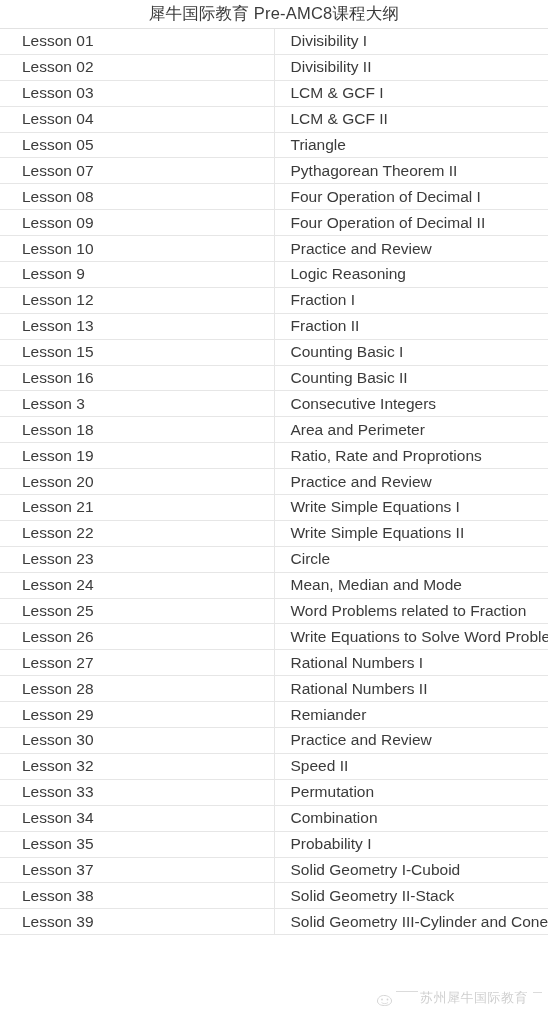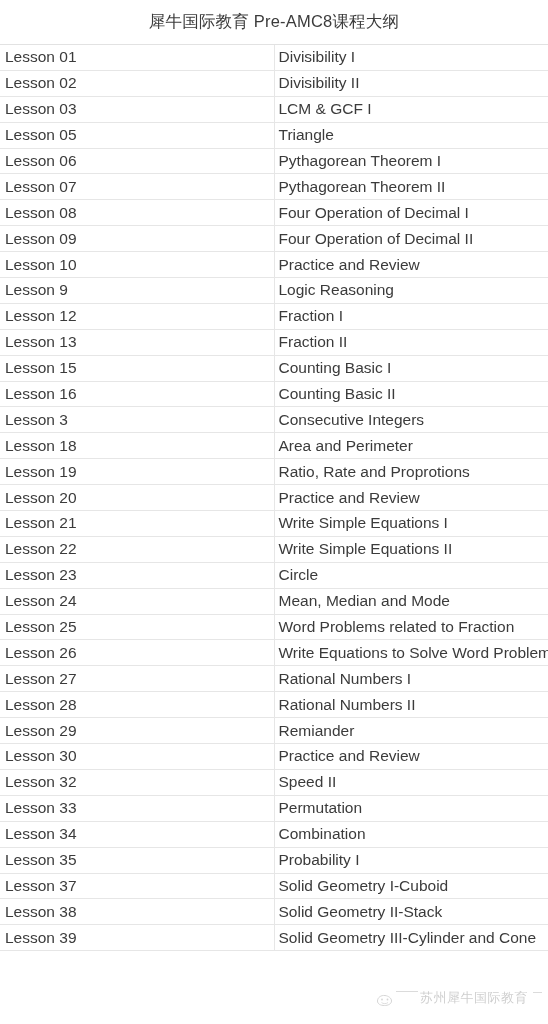--- a/index.html
+++ b/index.html
@@ -37,47 +37,47 @@
     height: 28px;
   }
   td.title-cell {
     height: 28px;
     text-align: center;
     vertical-align: middle;
     font-size: 16.5px;
     color: #3b3b3b;
     letter-spacing: 0.2px;
     border-bottom: 1px solid #e2e2e2;
-    padding: 8px;
+    padding: 0;
     white-space: nowrap;
   }
 
   
   tr.lesson-row {
     height: 24.9px;
   }
   td.lesson-no-cell,
   td.lesson-topic-cell {
     height: 24.9px;
     vertical-align: middle;
     font-size: 15.5px;
     color: #3b3b3b;
     border-bottom: 1px solid #e6e6e6;
     padding: 0;
     white-space: nowrap;
     overflow: hidden;
   }
   td.lesson-no-cell {
     width: 166px;
-    padding-left: 5px;
+    padding-left: 22px;
     border-right: 1px solid #e6e6e6;
   }
   td.lesson-topic-cell {
     width: 381px;
-    padding-left: 4px;
+    padding-left: 16px;
   }
 
   
   #watermark {
     position: absolute;
     left: 374px;
     top: 988px;
     width: 168px;
     height: 24px;
     pointer-events: none;
@@ -134,26 +134,26 @@
         </tr>
         <tr class="lesson-row">
           <td class="lesson-no-cell">Lesson 02</td>
           <td class="lesson-topic-cell">Divisibility II</td>
         </tr>
         <tr class="lesson-row">
           <td class="lesson-no-cell">Lesson 03</td>
           <td class="lesson-topic-cell">LCM &amp; GCF I</td>
         </tr>
         <tr class="lesson-row">
+          <td class="lesson-no-cell">Lesson 04</td>
+          <td class="lesson-topic-cell">LCM &amp; GCF II</td>
+        </tr>
+        <tr class="lesson-row">
           <td class="lesson-no-cell">Lesson 05</td>
           <td class="lesson-topic-cell">Triangle</td>
-        </tr>
-        <tr class="lesson-row">
-          <td class="lesson-no-cell">Lesson 06</td>
-          <td class="lesson-topic-cell">Pythagorean Theorem I</td>
         </tr>
         <tr class="lesson-row">
           <td class="lesson-no-cell">Lesson 07</td>
           <td class="lesson-topic-cell">Pythagorean Theorem II</td>
         </tr>
         <tr class="lesson-row">
           <td class="lesson-no-cell">Lesson 08</td>
           <td class="lesson-topic-cell">Four Operation of Decimal I</td>
         </tr>
         <tr class="lesson-row">

